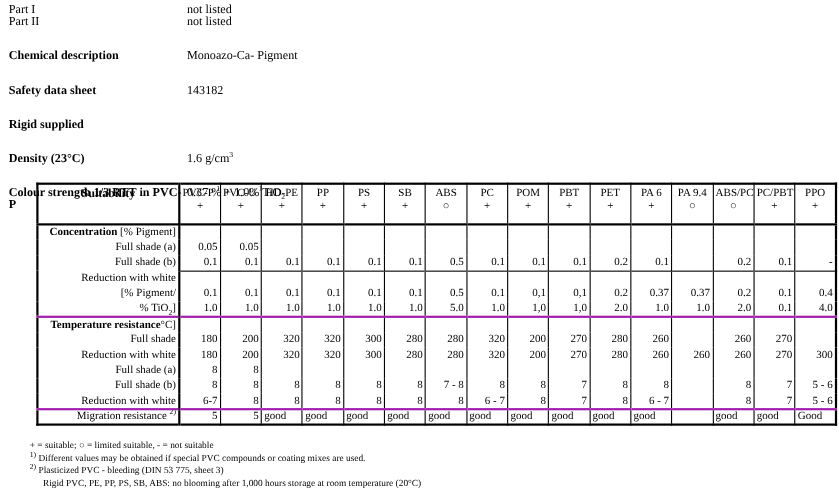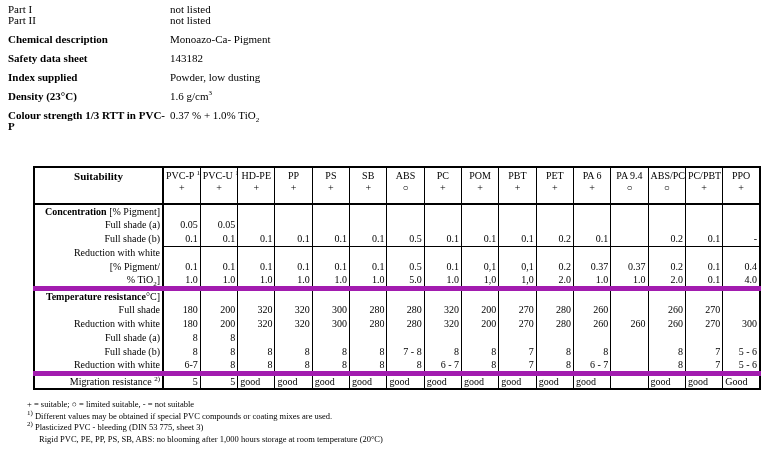--- a/index.html
+++ b/index.html
@@ -10,21 +10,21 @@
     color: #000000;
     font-family: "Liberation Serif", serif;
   }
   .b { font-weight: bold; }
   sup { font-size: 7px; vertical-align: super; line-height: 0; }
   sub { font-size: 7px; vertical-align: sub; line-height: 0; }
 
   
   .info { position: absolute; left: 8px; top: 4px; width: 520px; }
   .info-row { display: flex; font-size: 11px; line-height: 11px; }
-  .info-row.major { margin-top: 8px; }
+  .info-row.major { margin-top: 20px; }
   .info-label { width: 162px; flex: 0 0 162px; }
   .info-value { flex: 1; }
 
   
   .suit-table {
     position: absolute; left: 33px; top: 166px; width: 728px;
     border-collapse: collapse; table-layout: fixed;
     font-size: 10px;
     border: 2px solid #000;
   }
@@ -46,21 +46,21 @@
     font-weight: bold; font-size: 11px;
     border-right: 2px solid #000;
   }
   .suit-table .hname { line-height: 11px; }
   .suit-table .hsuit { line-height: 13px; }
   .suit-table td { height: 14px; line-height: 12px; vertical-align: middle; }
   .suit-table td.label { text-align: right; border-right: 2px solid #000; }
   .suit-table td.num  { text-align: right; }
   .suit-table td.word { text-align: left; }
   .suit-table tr.thin-top  td:not(.label) { border-top: 1px solid #000; }
-  .suit-table tr.thick-top td { border-top: 5px solid #a21caf; }
+  .suit-table tr.thick-top td { border-top: 2px solid #a21caf; }
 
   
   .footnotes { position: absolute; left: 27px; top: 399px; font-size: 8.5px; line-height: 11.5px; font-family: Liberation Serif, serif; }
   .fn-indent { padding-left: 12px; }
 </style>
 </head>
 <body>
 
 <div class="info">
     <div class="info-row">
@@ -76,22 +76,21 @@
     </div>
     <div class="info-row major">
       <span class="info-label b">Chemical description</span>
       <span class="info-value"><span>Monoazo-Ca- Pigment</span></span>
     </div>
     <div class="info-row major">
       <span class="info-label b">Safety data sheet</span>
       <span class="info-value"><span>143182</span></span>
     </div>
     <div class="info-row major">
-      <span class="info-label b">Index supplied</span>
-      <span class="info-value"><span>Powder, low dusting</span></span>
+      <span class="info-label b">Rigid supplied</span>
     </div>
     <div class="info-row major">
       <span class="info-label b">Density (23°C)</span>
       <span class="info-value"><span>1.6 g/cm</span><sup>3</sup></span>
     </div>
     <div class="info-row major">
       <span class="info-label b">Colour strength 1/3 RTT in PVC-P</span>
       <span class="info-value"><span>0.37 % + 1.0% TiO</span><sub>2</sub></span>
     </div>
   </div>

